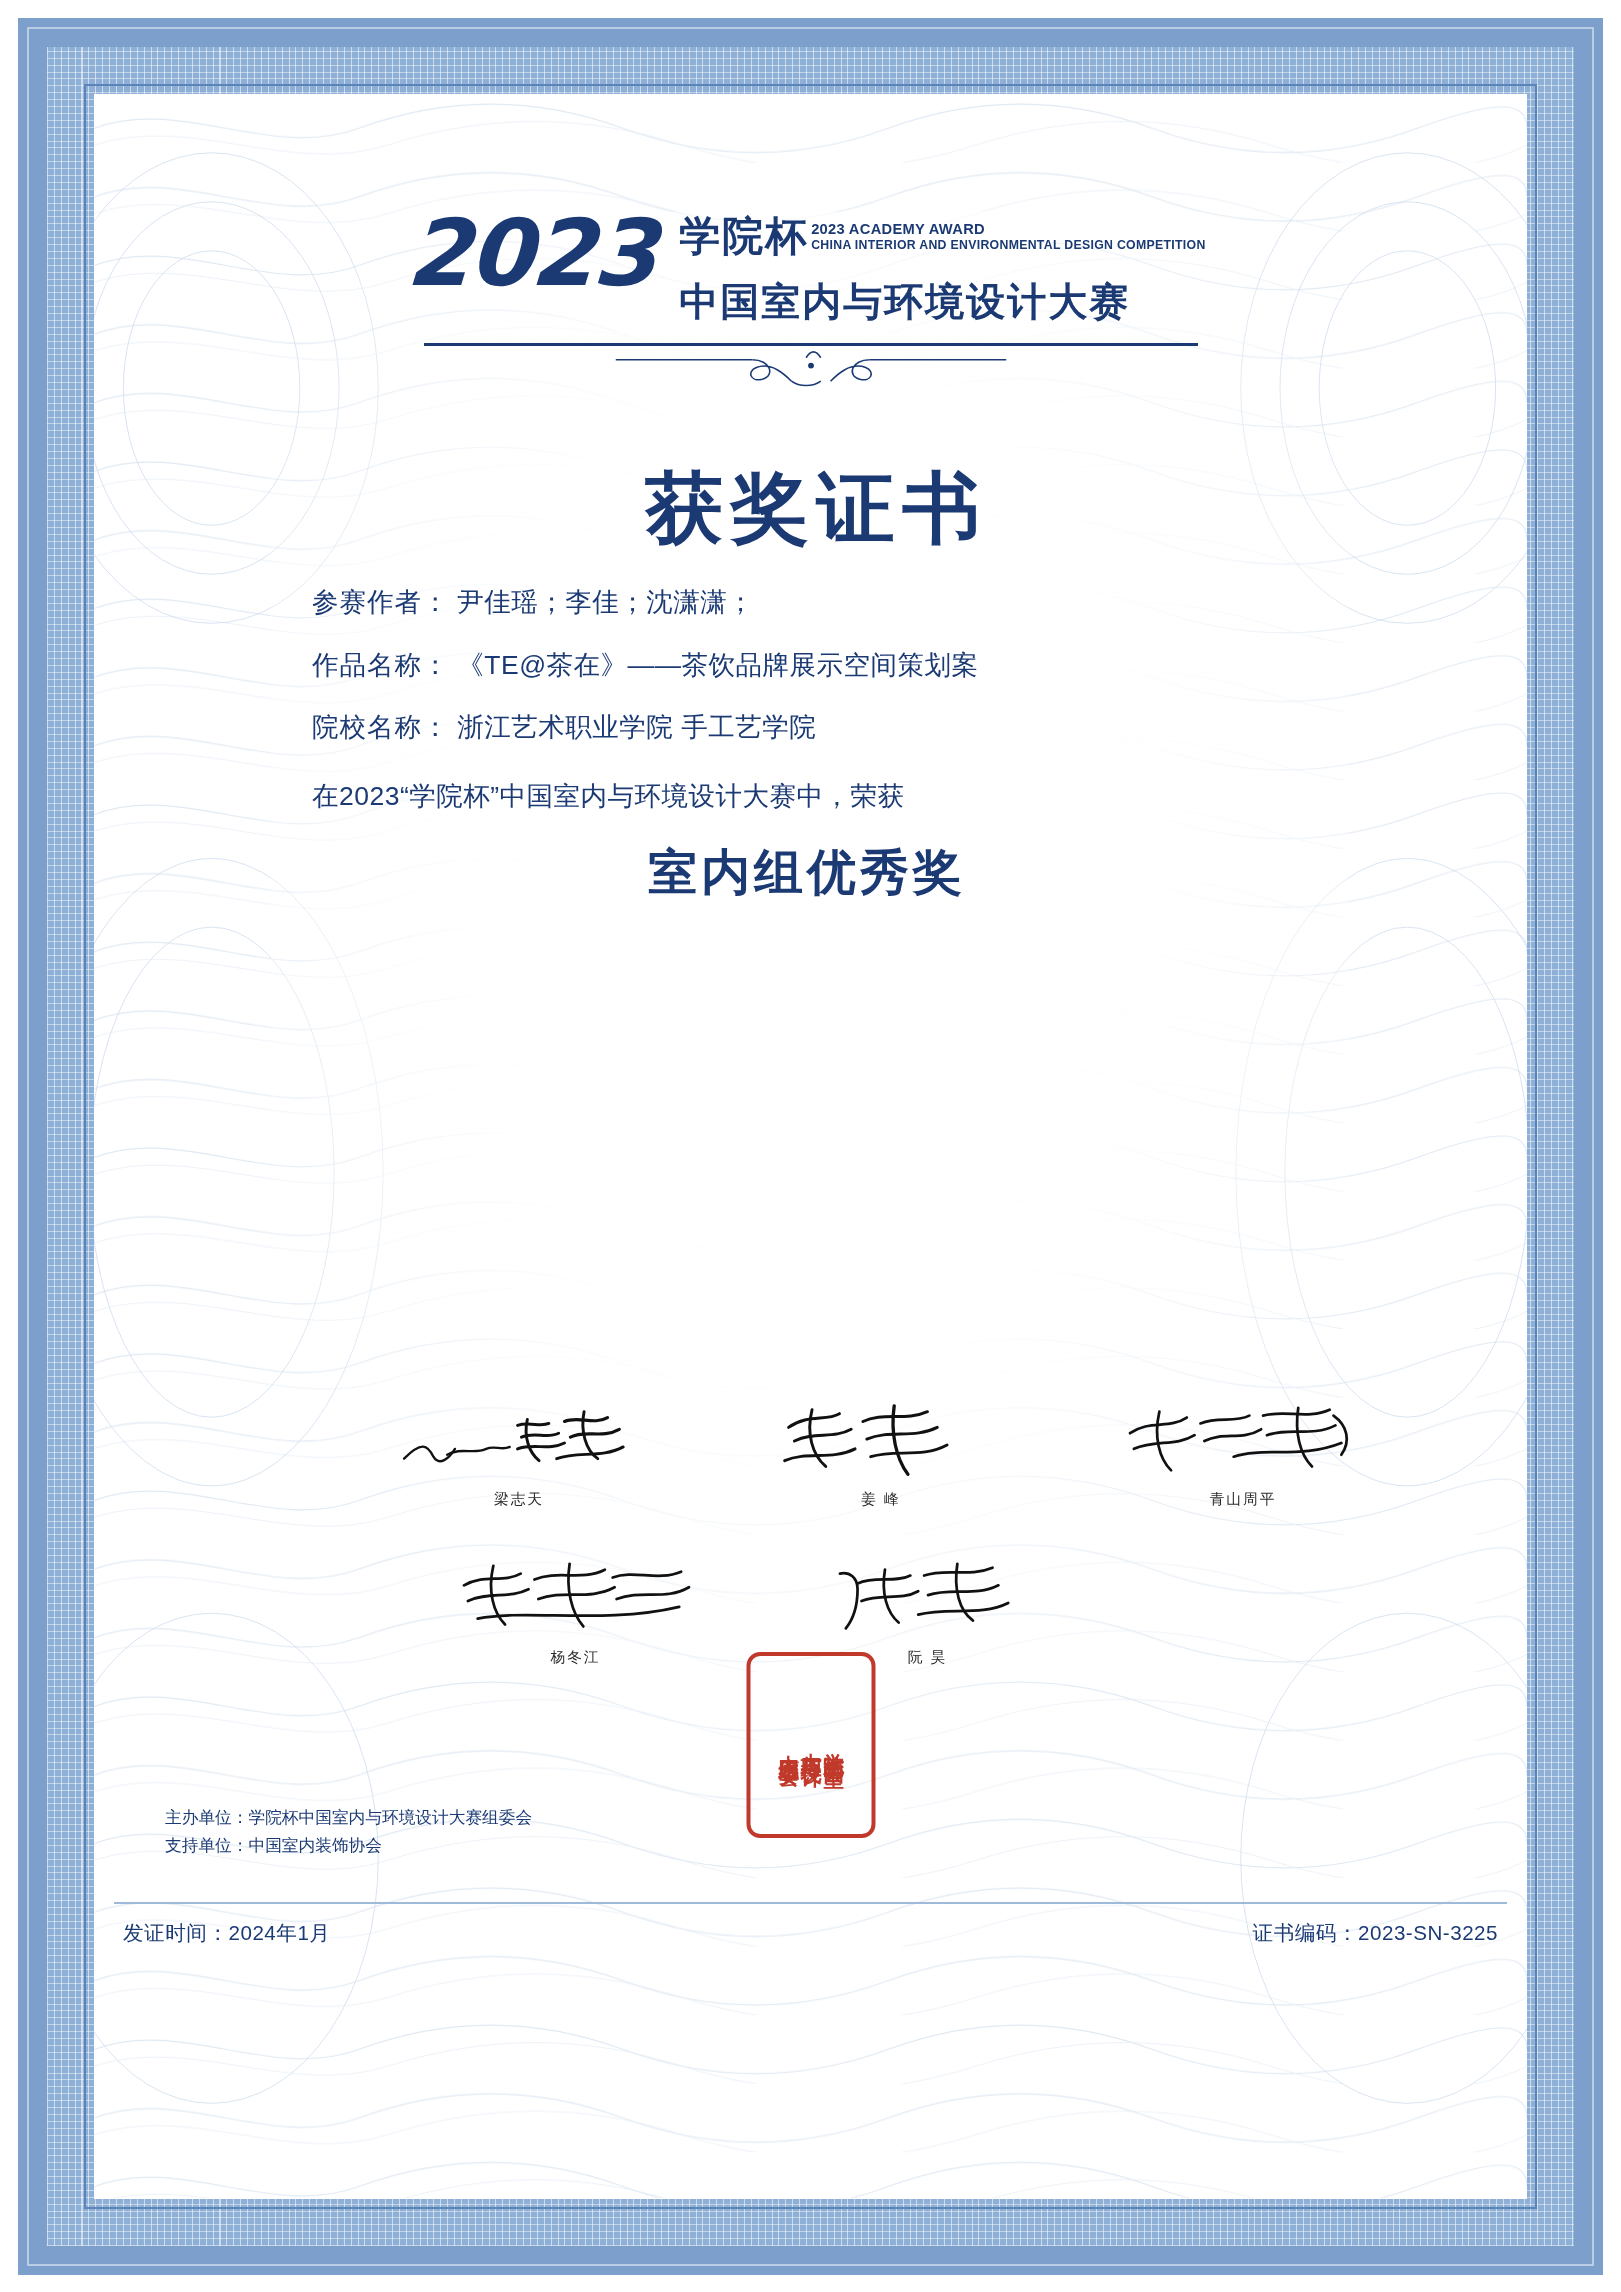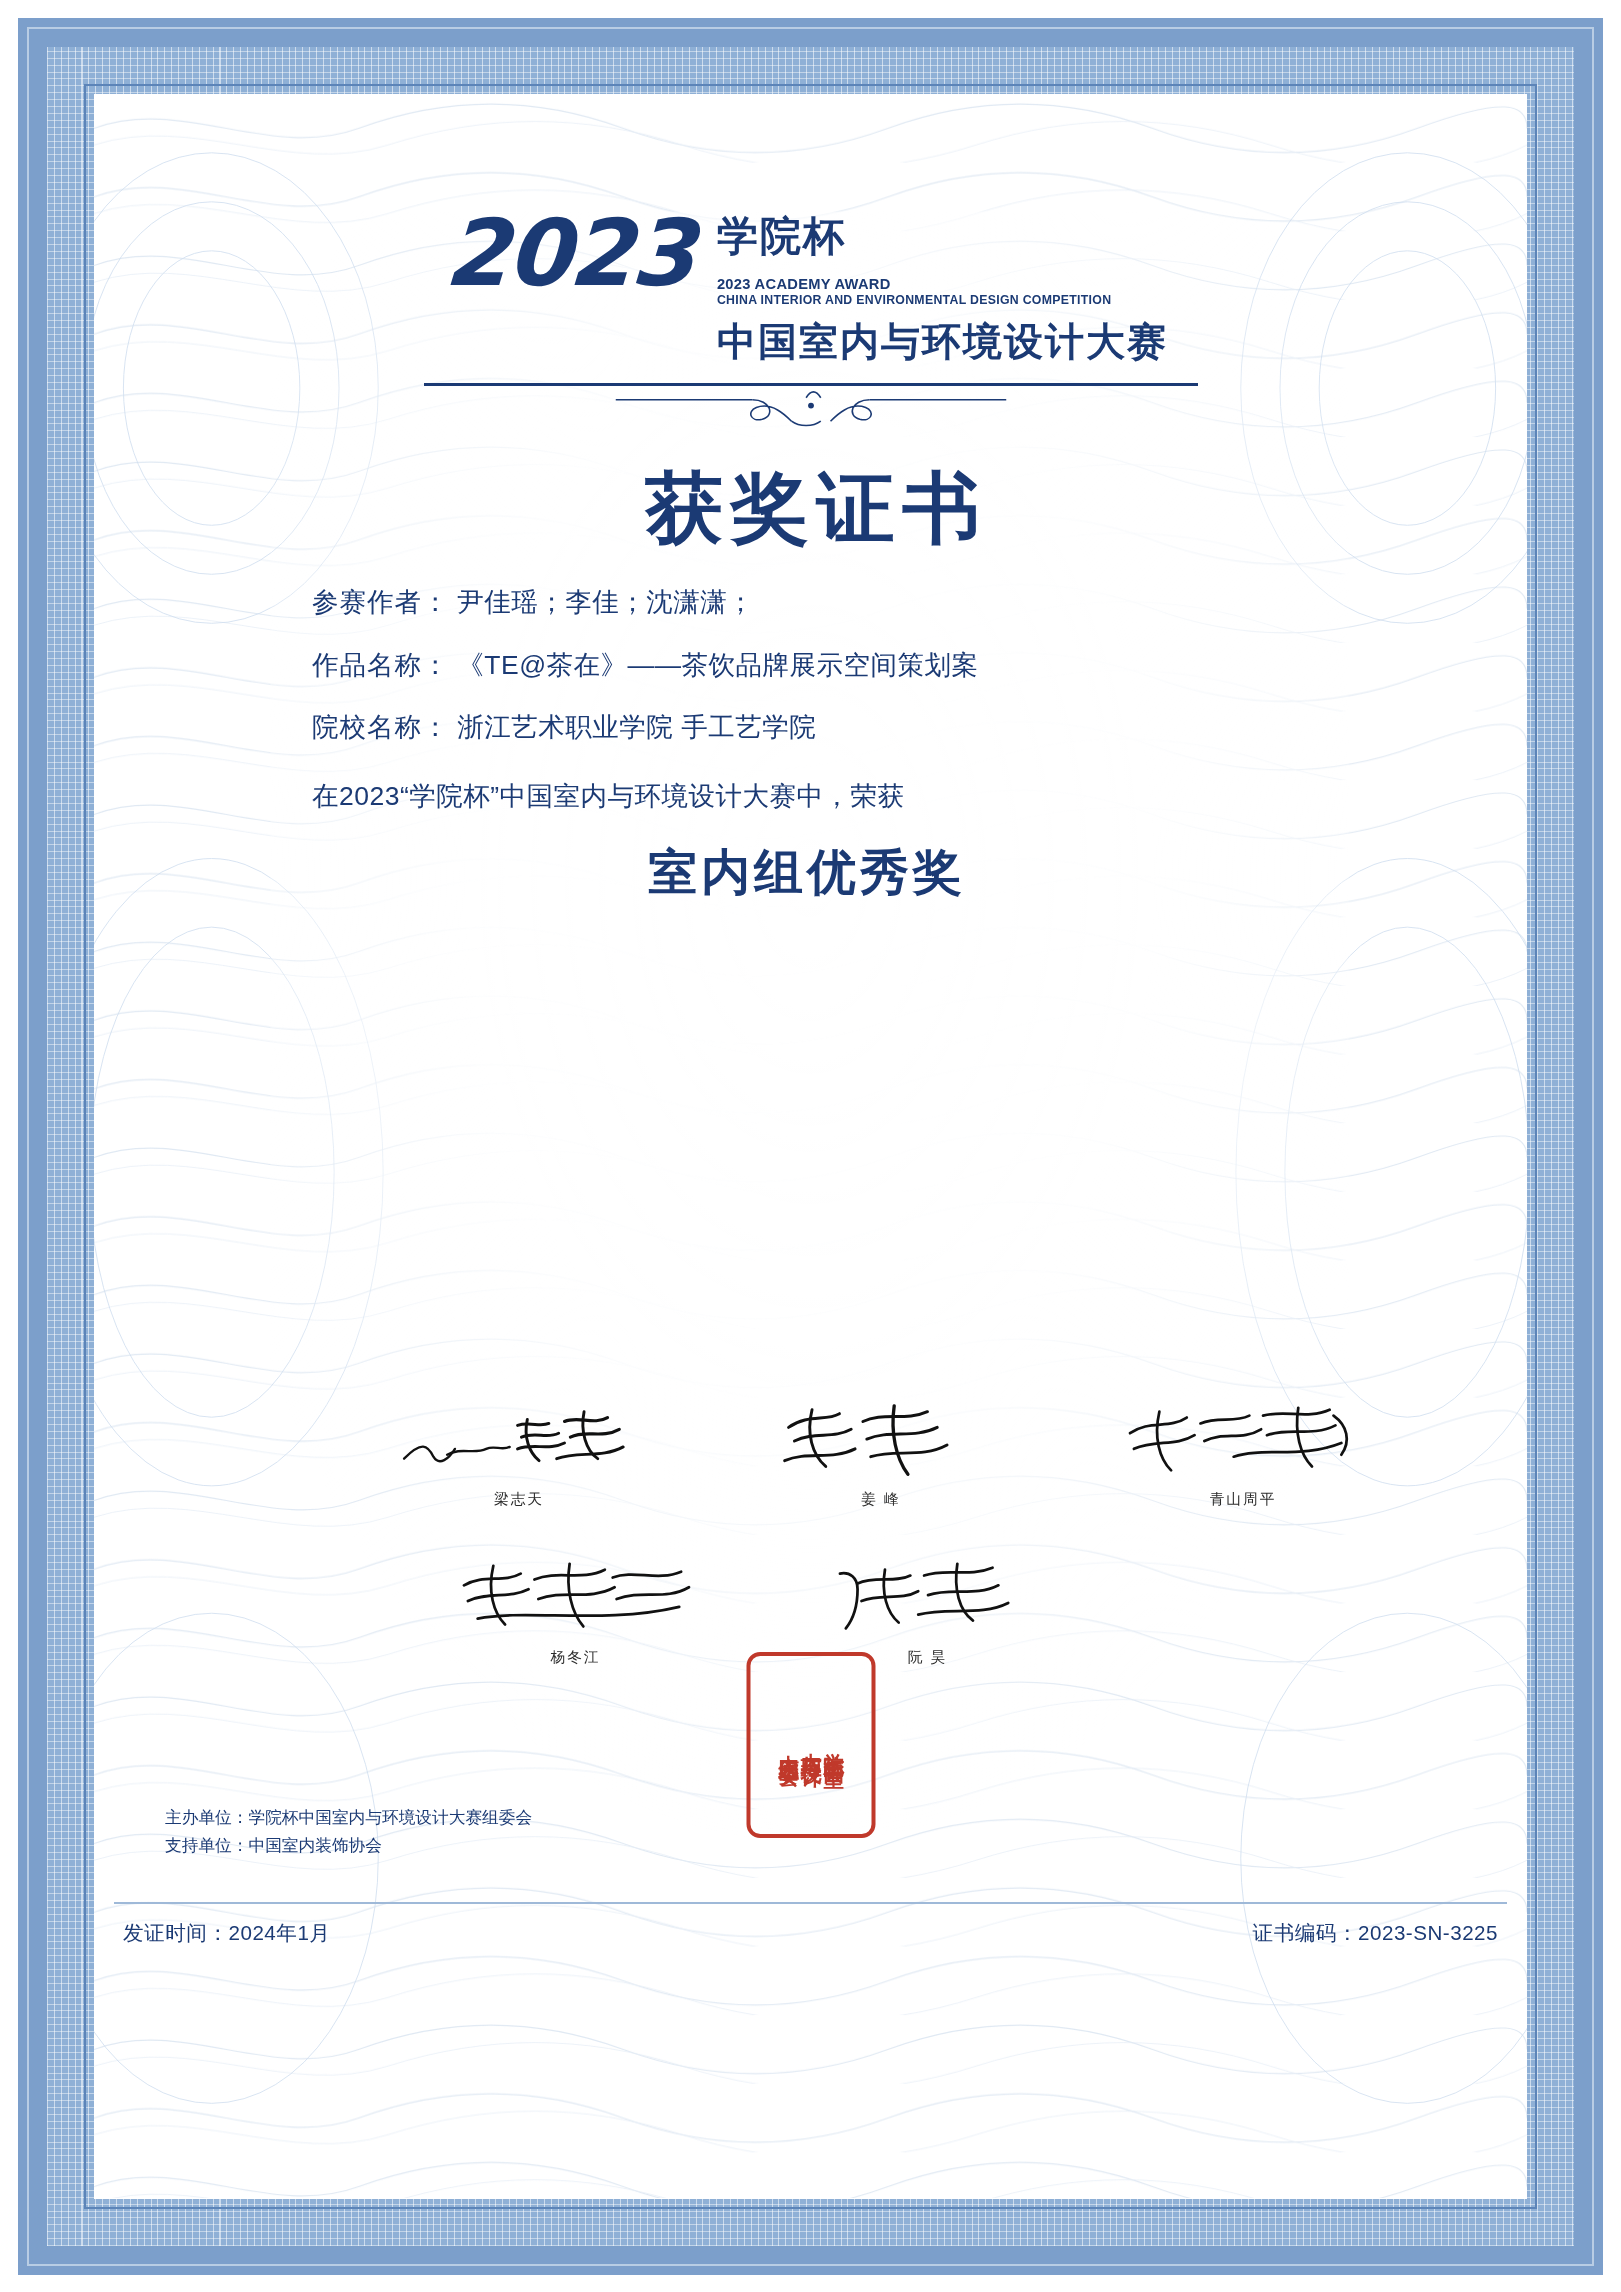--- a/index.html
+++ b/index.html
@@ -89,23 +89,22 @@
     line-height: 0.95;
     font-style: italic;
     transform: skewX(-6deg);
   }
   .logo-right {
     text-align: left;
     padding-top: 3.9px;
   }
   .logo-line1 {
     display: flex;
-    align-items: flex-start;
-    gap: 17px;
-    flex-direction: column;
+    align-items: center;
+    gap: 3px;
   }
   .logo-cup {
     font-size: 41px;
     font-weight: 700;
     color: #1b3a74;
     letter-spacing: 2px;
     line-height: 1.1;
   }
   .logo-en-wrap {
     line-height: 1.15;
@@ -120,21 +119,21 @@
     font-size: 12.3px;
     font-weight: 700;
     color: #1b3a74;
     letter-spacing: 0.3px;
   }
   .logo-line2 {
     font-size: 39px;
     font-weight: 700;
     color: #1b3a74;
     letter-spacing: 2px;
-    margin-top: 8px;
+    margin-top: 16px;
   }
   .logo-rule {
     margin: 13.7px auto 0;
     width: 774px;
     height: 2.9px;
     background: #1b3a74;
   }
   .logo-flourish {
     margin: 2px auto 0;
     width: 774px;

